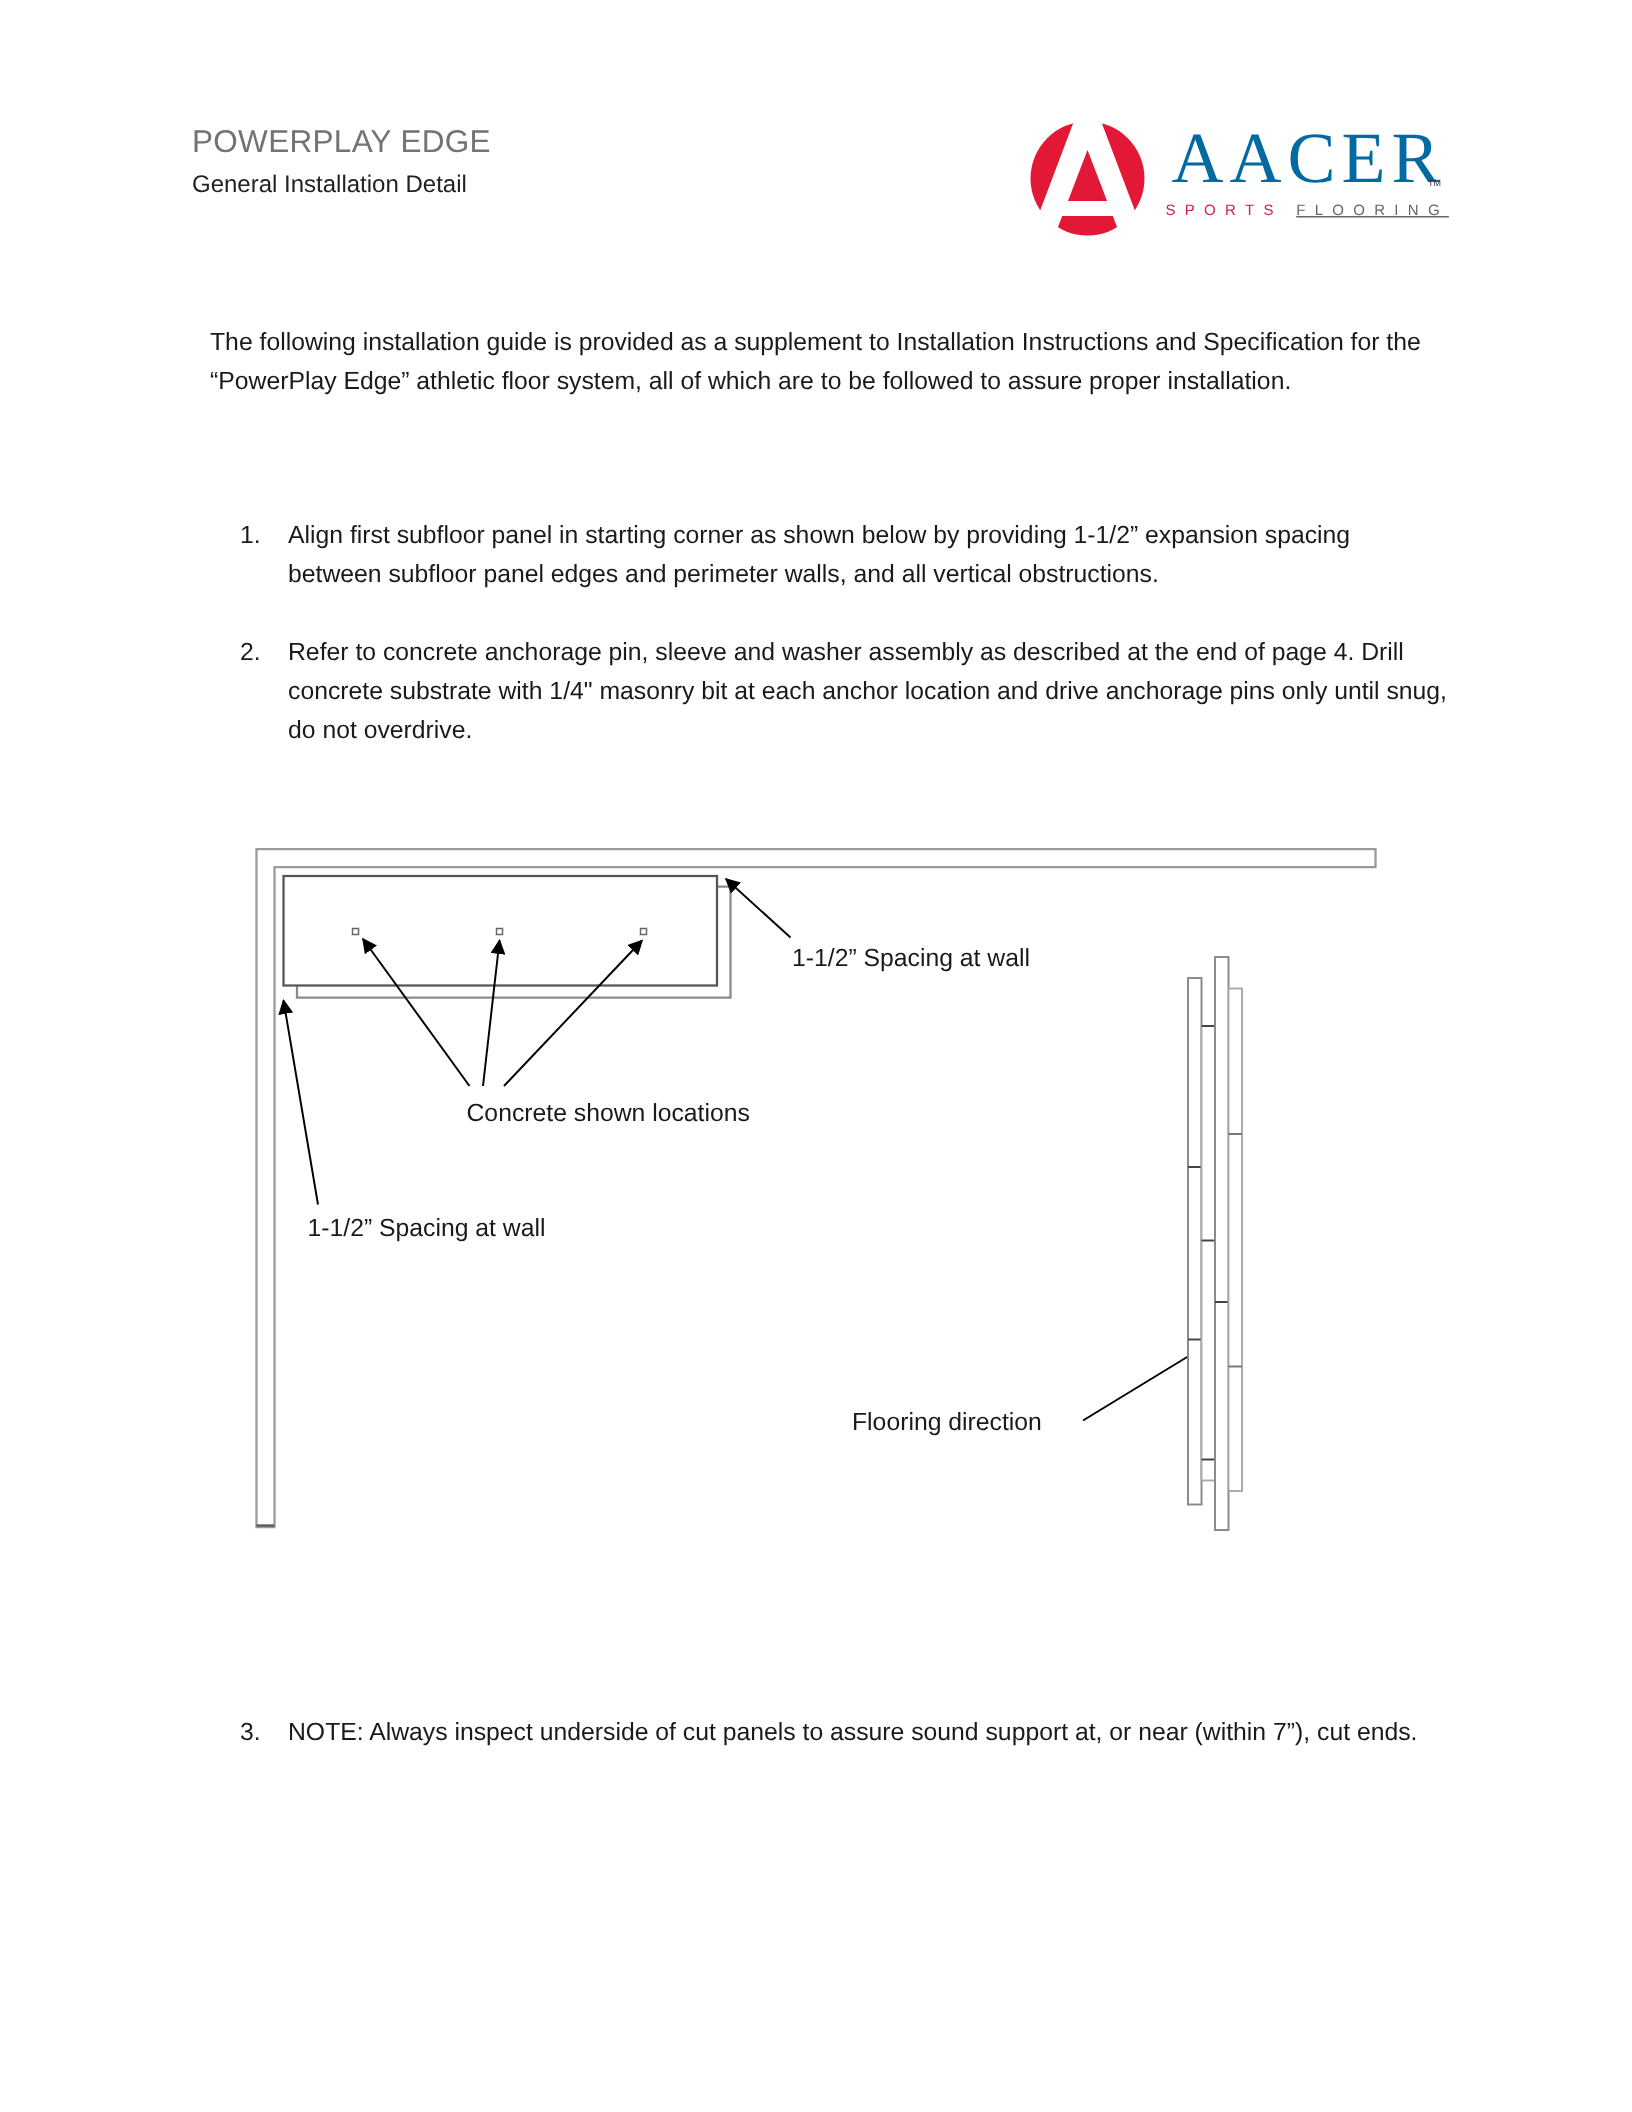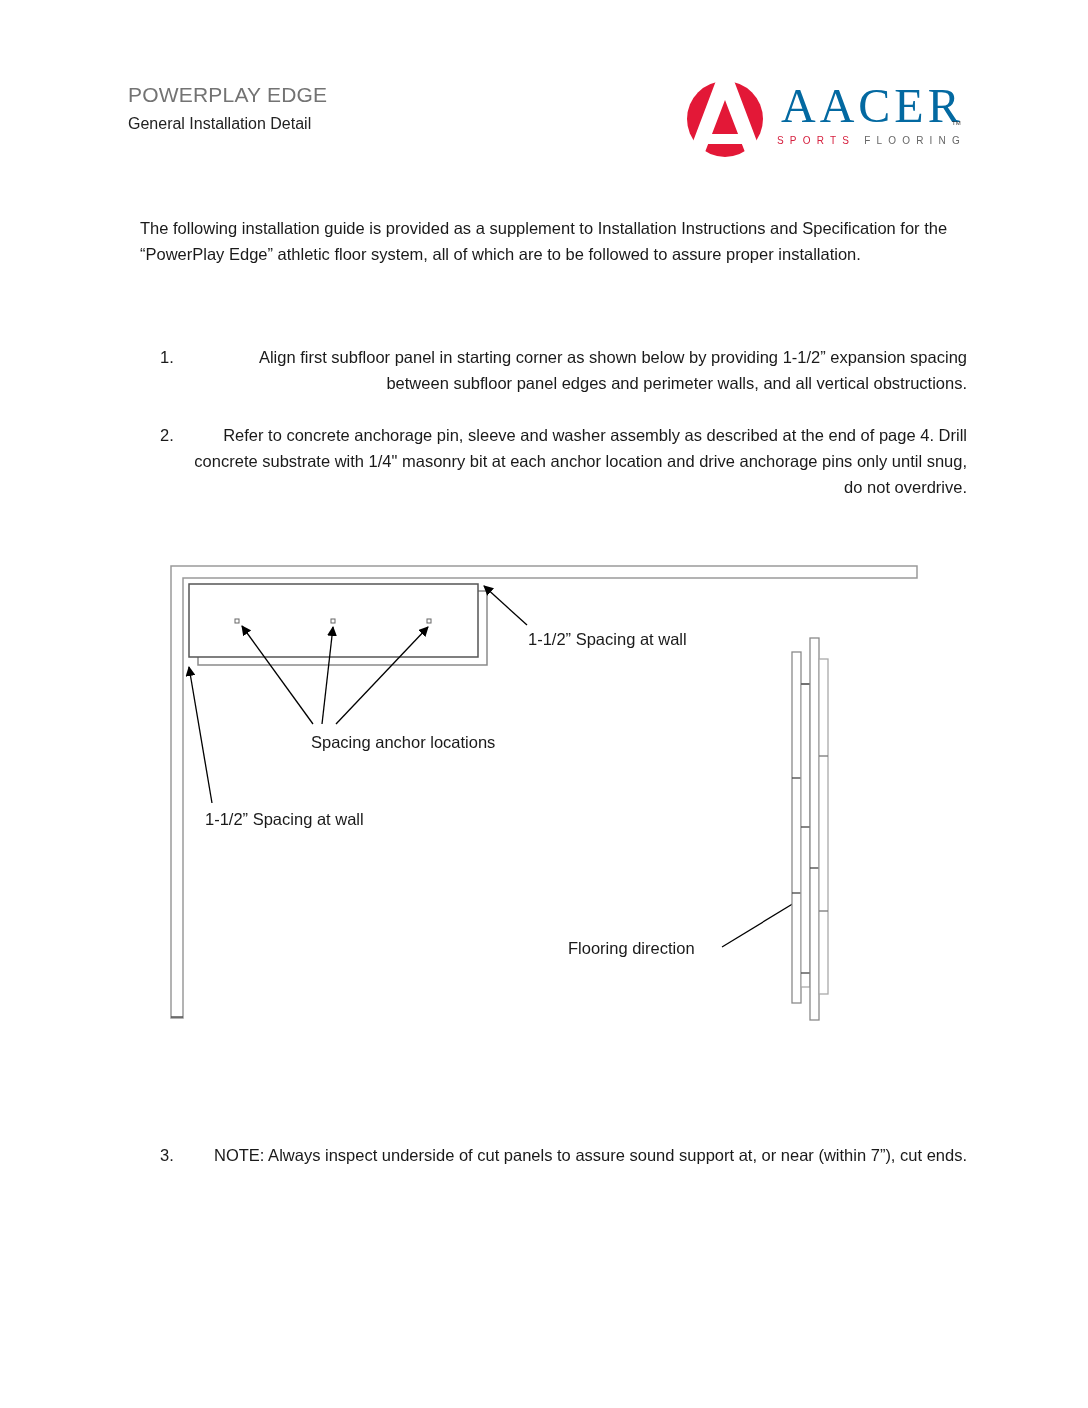--- a/index.html
+++ b/index.html
@@ -8,28 +8,28 @@
 
     .doc-title { position: absolute; left: 128px; top: 83px; font-size: 21px; letter-spacing: 0.2px; color: #737373; }
     .doc-subtitle { position: absolute; left: 128px; top: 115px; font-size: 16px; color: #222; text-align: center; }
 
     .logo { position: absolute; left: 684px; top: 78px; width: 280px; height: 84px; }
     .logo-mark { position: absolute; left: 0; top: 0; width: 82px; height: 82px; }
     .logo-word { position: absolute; left: 86px; top: 2px; font-family: Liberation Serif, serif; font-size: 48px; letter-spacing: 4px; color: #0369a1; line-height: 52px; margin-left: 11px; }
     .logo-tm { position: absolute; left: 268px; top: 42px; font-size: 6px; color: #333; }
     .logo-tag { position: absolute; left: 93px; top: 57px; font-size: 10px; letter-spacing: 6.2px; white-space: nowrap; }
     .logo-tag .red { color: #d6203f; }
-    .logo-tag .grey { color: #666; }
+    .logo-tag .grey { color: #666; text-decoration: underline; }
 
     .para { position: absolute; font-size: 16.5px; line-height: 26px; color: #1a1a1a; }
     .intro { left: 140px; top: 215px; width: 840px; }
 
     .list-item { position: absolute; left: 160px; font-size: 16.5px; line-height: 26px; width: 810px; }
     .list-num { position: absolute; left: 0; top: 0; }
-    .list-text { position: absolute; left: 32px; top: 0; width: 775px; text-align: right; }
+    .list-text { position: absolute; left: 32px; top: 0; width: 775px; }
     .item1 { top: 344px; }
     .item2 { top: 422px; }
     .item3 { top: 1142px; }
 
     .diagram { position: absolute; left: 0; top: 0; width: 1088px; height: 1408px; pointer-events: none; }
     .diagram-label { position: absolute; font-size: 16.5px; color: #1a1a1a; white-space: nowrap; }
     .lbl-spacing-top { left: 528px; top: 630px; }
     .lbl-anchor { left: 311px; top: 733px; }
     .lbl-spacing-left { left: 205px; top: 810px; }
     .lbl-flooring { left: 568px; top: 939px; }
@@ -113,20 +113,20 @@
     <rect x="810" y="638" width="9" height="382"></rect>
     <line x1="810" y1="868" x2="819" y2="868" stroke="#444"></line>
 
     <rect x="819" y="659" width="9" height="335" stroke="#aaa"></rect>
     <line x1="819" y1="756" x2="828" y2="756" stroke="#777"></line>
     <line x1="819" y1="911" x2="828" y2="911" stroke="#777"></line>
   </g>
 </svg>
 
 <div class="diagram-label lbl-spacing-top">1-1/2” Spacing at wall</div>
-<div class="diagram-label lbl-anchor">Spacing anchor locations</div>
+<div class="diagram-label lbl-anchor">Concrete shown locations</div>
 <div class="diagram-label lbl-spacing-left">1-1/2” Spacing at wall</div>
 <div class="diagram-label lbl-flooring">Flooring direction</div>
 
 <div class="list-item item3">
   <span class="list-num">3.</span>
   <span class="list-text">NOTE: Always inspect underside of cut panels to assure sound support at, or near (within 7”), cut ends.</span>
 </div>
 
 </body></html>

